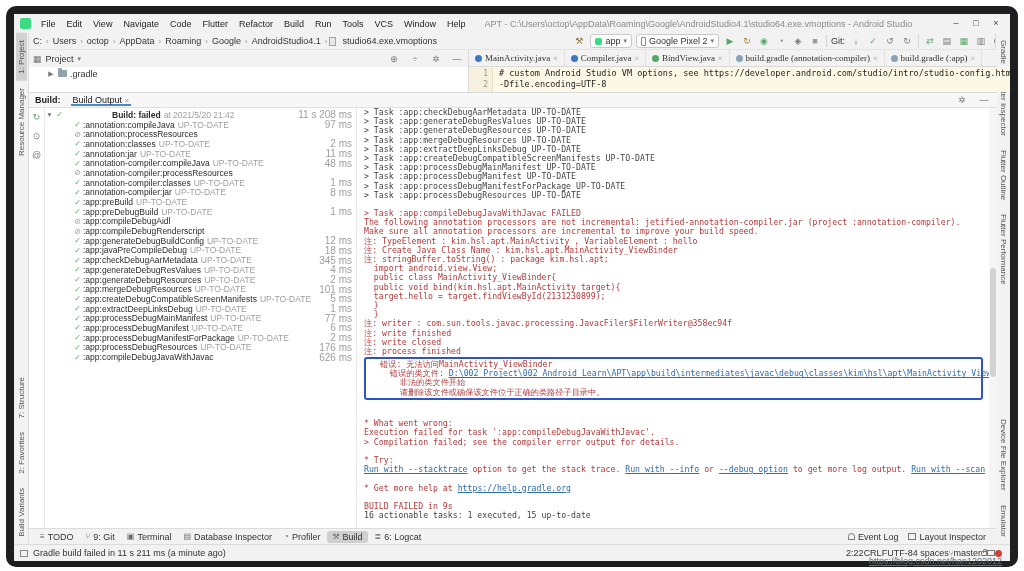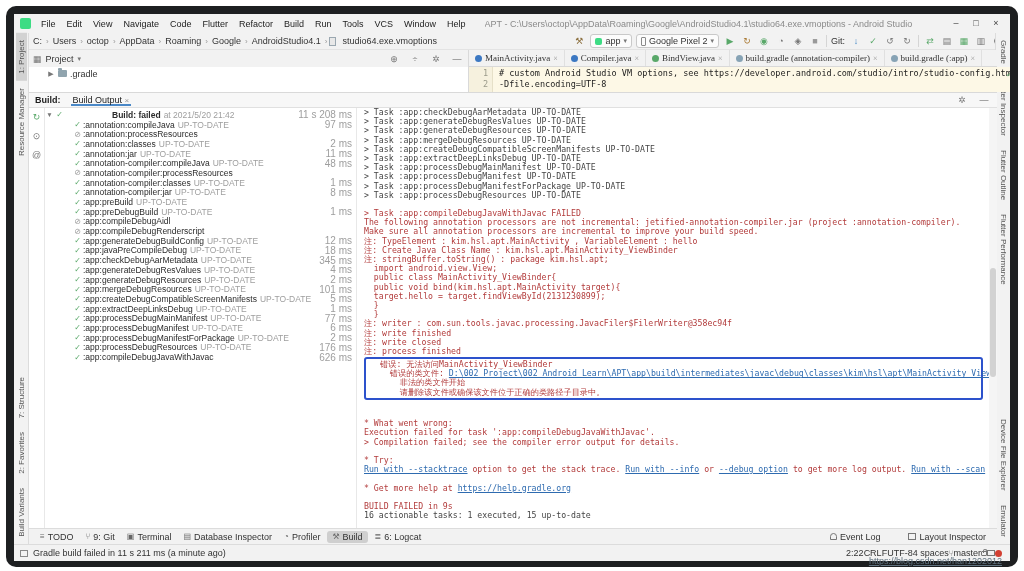--- a/index.html
+++ b/index.html
@@ -106,21 +106,21 @@
   .seg-l { color:#2e6bb0; text-decoration:underline; }
   .errbox { border:2px solid #2d52cc; border-radius:3px; margin:1px 6px 1px 0; padding:1px 14px; }
   .bp-scroll { width:8px; flex:none; background:#f5f5f5; position:relative; }
   .bp-scroll .thumb { position:absolute; left:1px; right:1px; top:38%; height:26%; background:#d2d2d2; border-radius:3px; }
   
   .bottombar { position:absolute; left:15px; right:13px; top:514px; height:16px; background:#f2f2f2;
                border-top:1px solid #dcdcdc; display:flex; align-items:center; gap:2px; padding:0 6px; font-size:9px; color:#333; }
   .bbar-item { display:flex; align-items:center; gap:3px; padding:1px 5px; border-radius:3px; }
   .bbar-item .bic { font-size:8px; color:#666; }
   .bbar-item.active { background:#cfcfcf; }
-  .bbar-right { margin-left:auto; display:flex; gap:18px; }
+  .bbar-right { margin-left:auto; display:flex; gap:0; }
   .statusbar { position:absolute; left:0; right:0; top:530px; height:17px; background:#f2f2f2;
                border-top:1px solid #dcdcdc; display:flex; align-items:center; font-size:9px;
                color:#333; padding:0 8px 0 6px; }
   .stat-ic { width:8px; height:7px; border:1px solid #888; margin-right:5px; flex:none; }
   .stat-right { margin-left:auto; display:flex; align-items:center; }
   .lock { width:6px; height:5px; border:1px solid #777; border-radius:1px; position:relative; }
   .lock::before { content:""; position:absolute; left:1px; top:-3px; width:2px; height:3px;
                   border:1px solid #777; border-bottom:none; border-radius:2px 2px 0 0; }
   .monitor { width:8px; height:6px; border:1px solid #777; }
   .reddot { width:7px; height:7px; border-radius:50%; background:#d23f31; }
@@ -486,22 +486,22 @@
               <span class="ti ok">✓</span>
               <span class="lbl">:app:compileDebugJavaWithJavac</span>
               <span class="time">626 ms</span>
             </div>
           </div>
         <div class="bp-console" id="bpConsole">
             <div class="cline"><span class="seg-p">&gt; Task :app:checkDebugAarMetadata UP-TO-DATE</span></div>
             <div class="cline"><span class="seg-p">&gt; Task :app:generateDebugResValues UP-TO-DATE</span></div>
             <div class="cline"><span class="seg-p">&gt; Task :app:generateDebugResources UP-TO-DATE</span></div>
             <div class="cline"><span class="seg-p">&gt; Task :app:mergeDebugResources UP-TO-DATE</span></div>
+            <div class="cline"><span class="seg-p">&gt; Task :app:extractDeepLinksDebug UP-TO-DATE</span></div>
             <div class="cline"><span class="seg-p">&gt; Task :app:createDebugCompatibleScreenManifests UP-TO-DATE</span></div>
-            <div class="cline"><span class="seg-p">&gt; Task :app:extractDeepLinksDebug UP-TO-DATE</span></div>
             <div class="cline"><span class="seg-p">&gt; Task :app:processDebugMainManifest UP-TO-DATE</span></div>
             <div class="cline"><span class="seg-p">&gt; Task :app:processDebugManifest UP-TO-DATE</span></div>
             <div class="cline"><span class="seg-p">&gt; Task :app:processDebugManifestForPackage UP-TO-DATE</span></div>
             <div class="cline"><span class="seg-p">&gt; Task :app:processDebugResources UP-TO-DATE</span></div>
             <div class="cline">&nbsp;</div>
             <div class="cline"><span class="seg-r">&gt; Task :app:compileDebugJavaWithJavac FAILED</span></div>
             <div class="cline"><span class="seg-r">The following annotation processors are not incremental: jetified-annotation-compiler.jar (project :annotation-compiler).</span></div>
             <div class="cline"><span class="seg-r">Make sure all annotation processors are incremental to improve your build speed.</span></div>
             <div class="cline"><span class="seg-r">注: TypeElement : kim.hsl.apt.MainActivity , VariableElement : hello</span></div>
             <div class="cline"><span class="seg-r">注: Create Java Class Name : kim.hsl.apt.MainActivity_ViewBinder</span></div>

